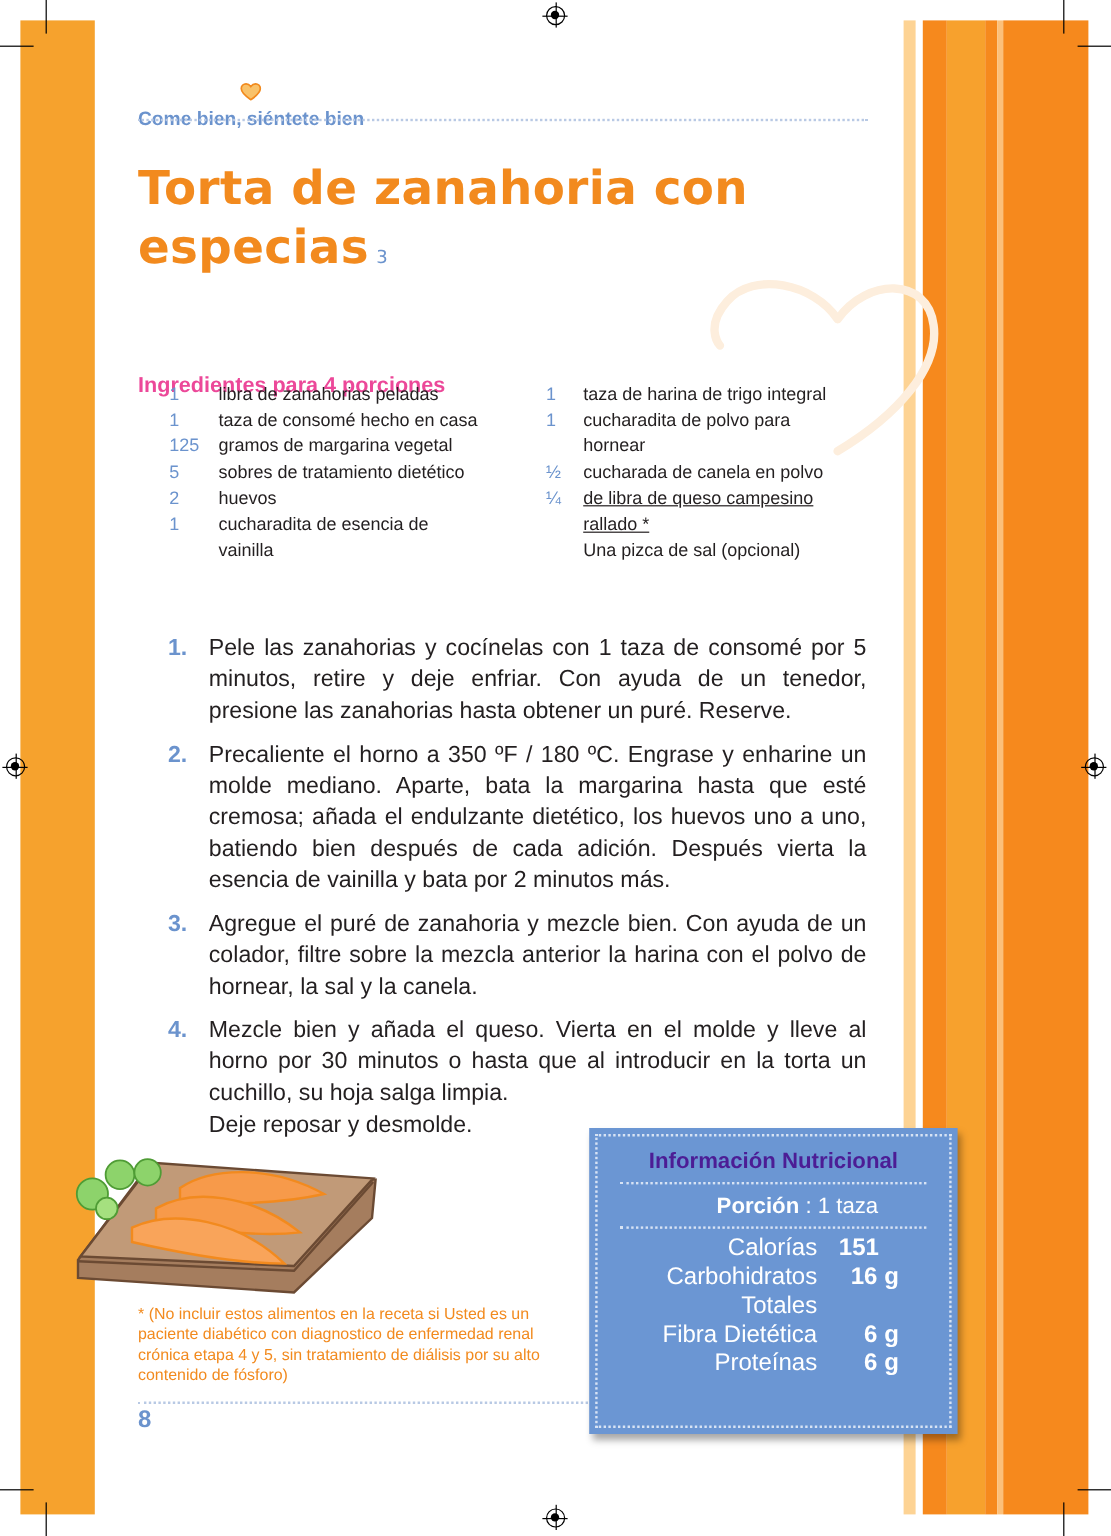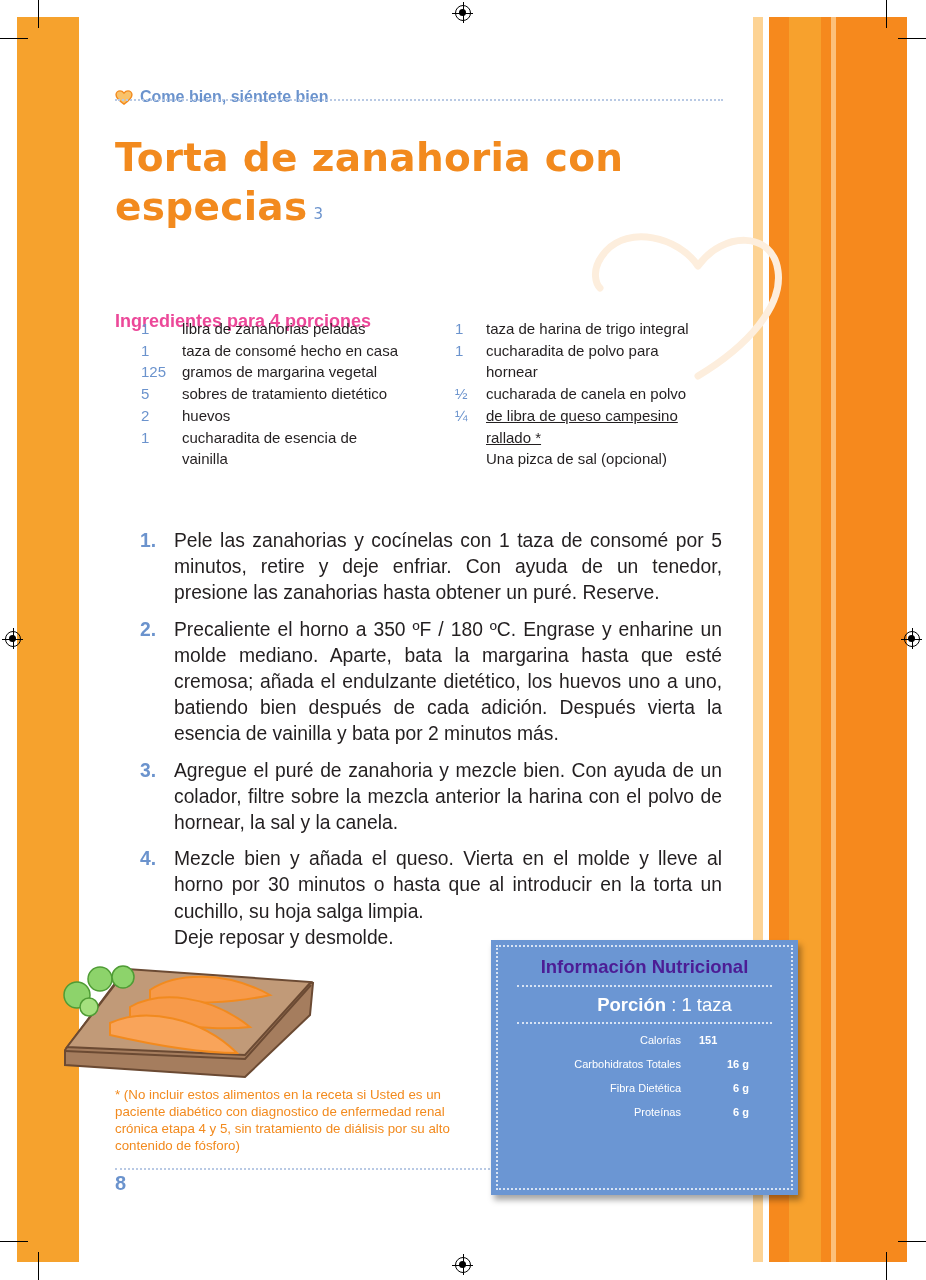--- a/index.html
+++ b/index.html
@@ -21,21 +21,21 @@
 
   
   .crop-h { height:1px; background:#000; }
   .crop-v { width:1px; background:#000; }
   .reg { width:16px; height:16px; border:1.5px solid #000; border-radius:50%; box-sizing:border-box; }
   .reg::before { content:""; position:absolute; left:3px; top:3px; width:7px; height:7px; border-radius:50%; background:#000; }
   .reg::after { content:""; position:absolute; left:-4px; top:6.5px; width:21px; height:1px; background:#000; }
   .reg .vl { position:absolute; left:6.5px; top:-4px; width:1px; height:21px; background:#000; }
 
   
-  .section-header { left:115px; top:88px; display:flex; align-items:center; gap:7px; }
+  .section-header { left:115px; top:69px; display:flex; align-items:center; gap:7px;flex-direction:column; }
   .heart-icon { width:18px; height:15px; }
   .section-header-text { font-family:"Liberation Sans", sans-serif; font-weight:bold; font-size:16px; color:#6b93cd; }
   .dotted-rule { height:0; border-top:2px dotted #b8c9e4; }
 
   .title { left:115px; top:133px; width:560px; font-family:"DejaVu Sans", sans-serif; font-weight:bold;
            font-size:39px; line-height:49px; color:#f28a1e; letter-spacing:0.3px; }
   .title sup { font-size:15px; color:#6b93cd; font-weight:normal; vertical-align:top; position:relative; top:8px; margin-left:6px; }
 
   .heart-bg { left:588px; top:226px; width:200px; height:160px; }
 
@@ -67,21 +67,21 @@
   .nutri { left:491px; top:940px; width:307px; height:255px; background:#6b96d3;
            box-shadow:3px 5px 6px rgba(0,0,0,0.35); }
   .nutri-inner { position:absolute; left:5px; top:5px; right:5px; bottom:5px; border:2px dotted #d7e3f4; }
   .nutri-title { position:absolute; left:0; right:0; top:16px; text-align:center; color:#4c1d95;
                  font-family:"Liberation Sans", sans-serif; font-weight:bold; font-size:18.5px; }
   .nutri-rule { position:absolute; left:26px; right:26px; height:0; border-top:2px dotted #d7e3f4; }
   .nutri-portion { position:absolute; left:0; right:0; top:54px; text-align:center; color:#fff;
                    font-family:"Liberation Sans", sans-serif; font-size:18.5px;margin-left:40px; }
   .nutri-portion b { font-weight:bold; }
   .nutri-rows { position:absolute; left:0; top:88px; width:100%; font-family:"Liberation Sans", sans-serif;
-                font-size:11px; line-height:24px; color:#fff; }
+                font-size:20px; line-height:24px; color:#fff; }
   .nrow { display:flex; }
   .nlabel { width:190px; text-align:right; }
   .nval { width:68px; text-align:right; font-weight:bold; }
   .nval.cal { text-align:left; padding-left:18px; width:50px; }
 </style>
 </head>
 <body>
 
 <div class="abs left-bar"></div>
 <div class="abs stripe s1"></div>

